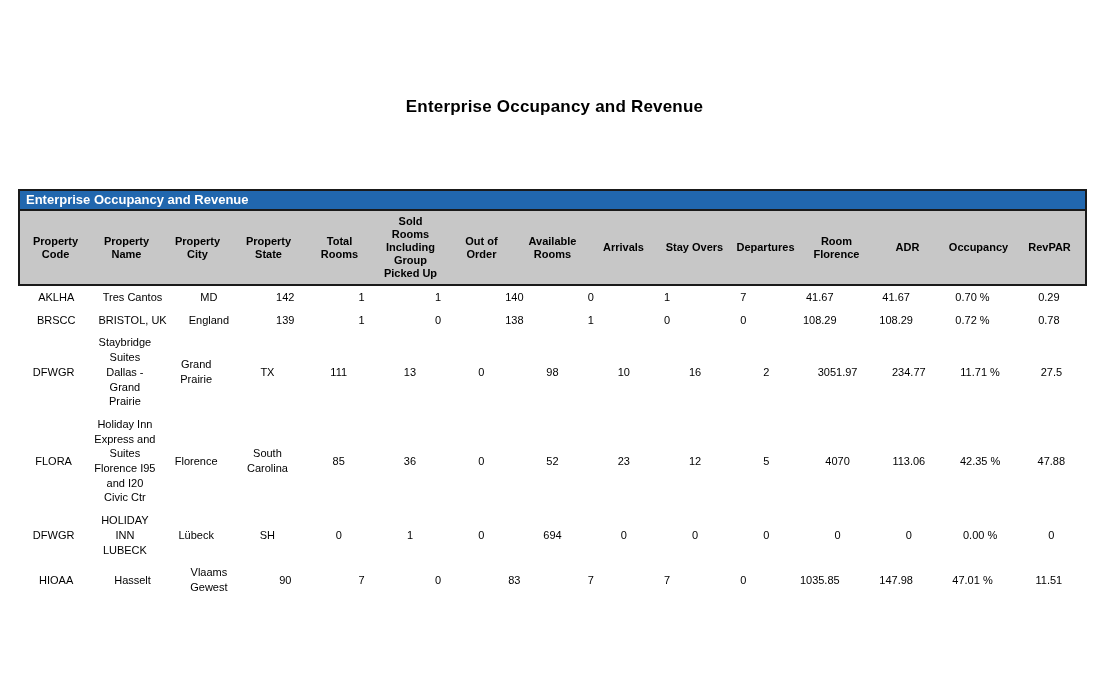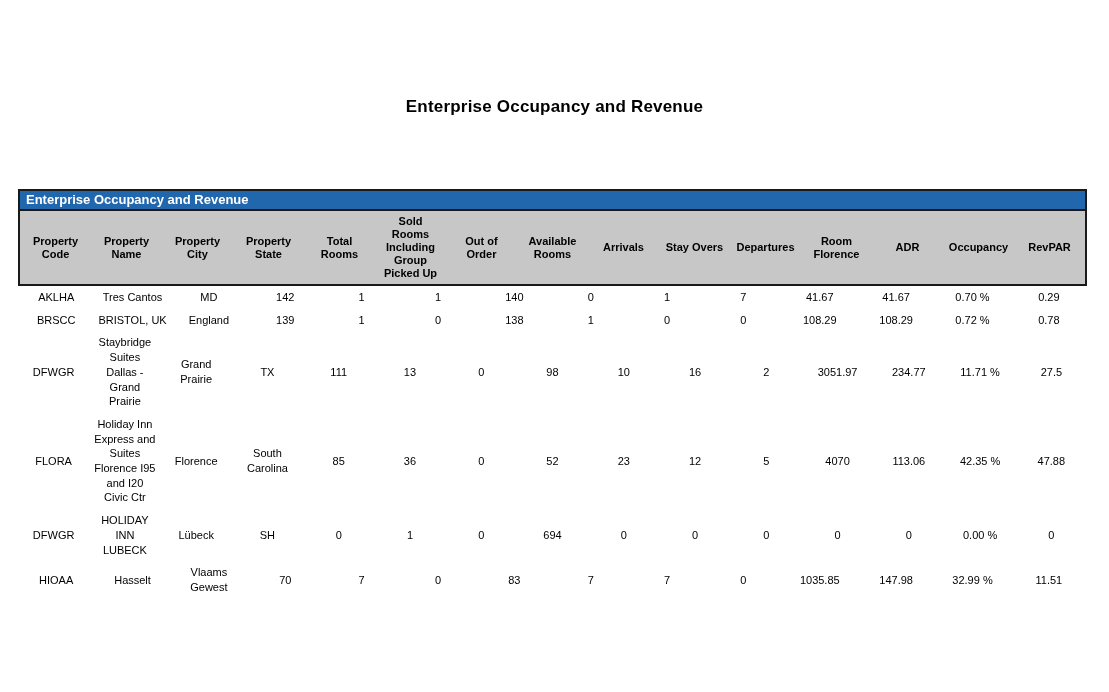--- a/index.html
+++ b/index.html
@@ -183,26 +183,26 @@
         <div class="bcell">0</div>
         <div class="bcell">0</div>
         <div class="bcell">0</div>
         <div class="bcell">0.00 %</div>
         <div class="bcell">0</div>
       </div>
       <div class="brow">
         <div class="bcell">HIOAA</div>
         <div class="bcell">Hasselt</div>
         <div class="bcell">Vlaams Gewest</div>
-        <div class="bcell">70</div>
+        <div class="bcell">90</div>
         <div class="bcell">7</div>
         <div class="bcell">0</div>
         <div class="bcell">83</div>
         <div class="bcell">7</div>
         <div class="bcell">7</div>
         <div class="bcell">0</div>
         <div class="bcell">1035.85</div>
         <div class="bcell">147.98</div>
-        <div class="bcell">32.99 %</div>
+        <div class="bcell">47.01 %</div>
         <div class="bcell">11.51</div>
       </div>
     </div>
 </div>
 
 </body></html>

